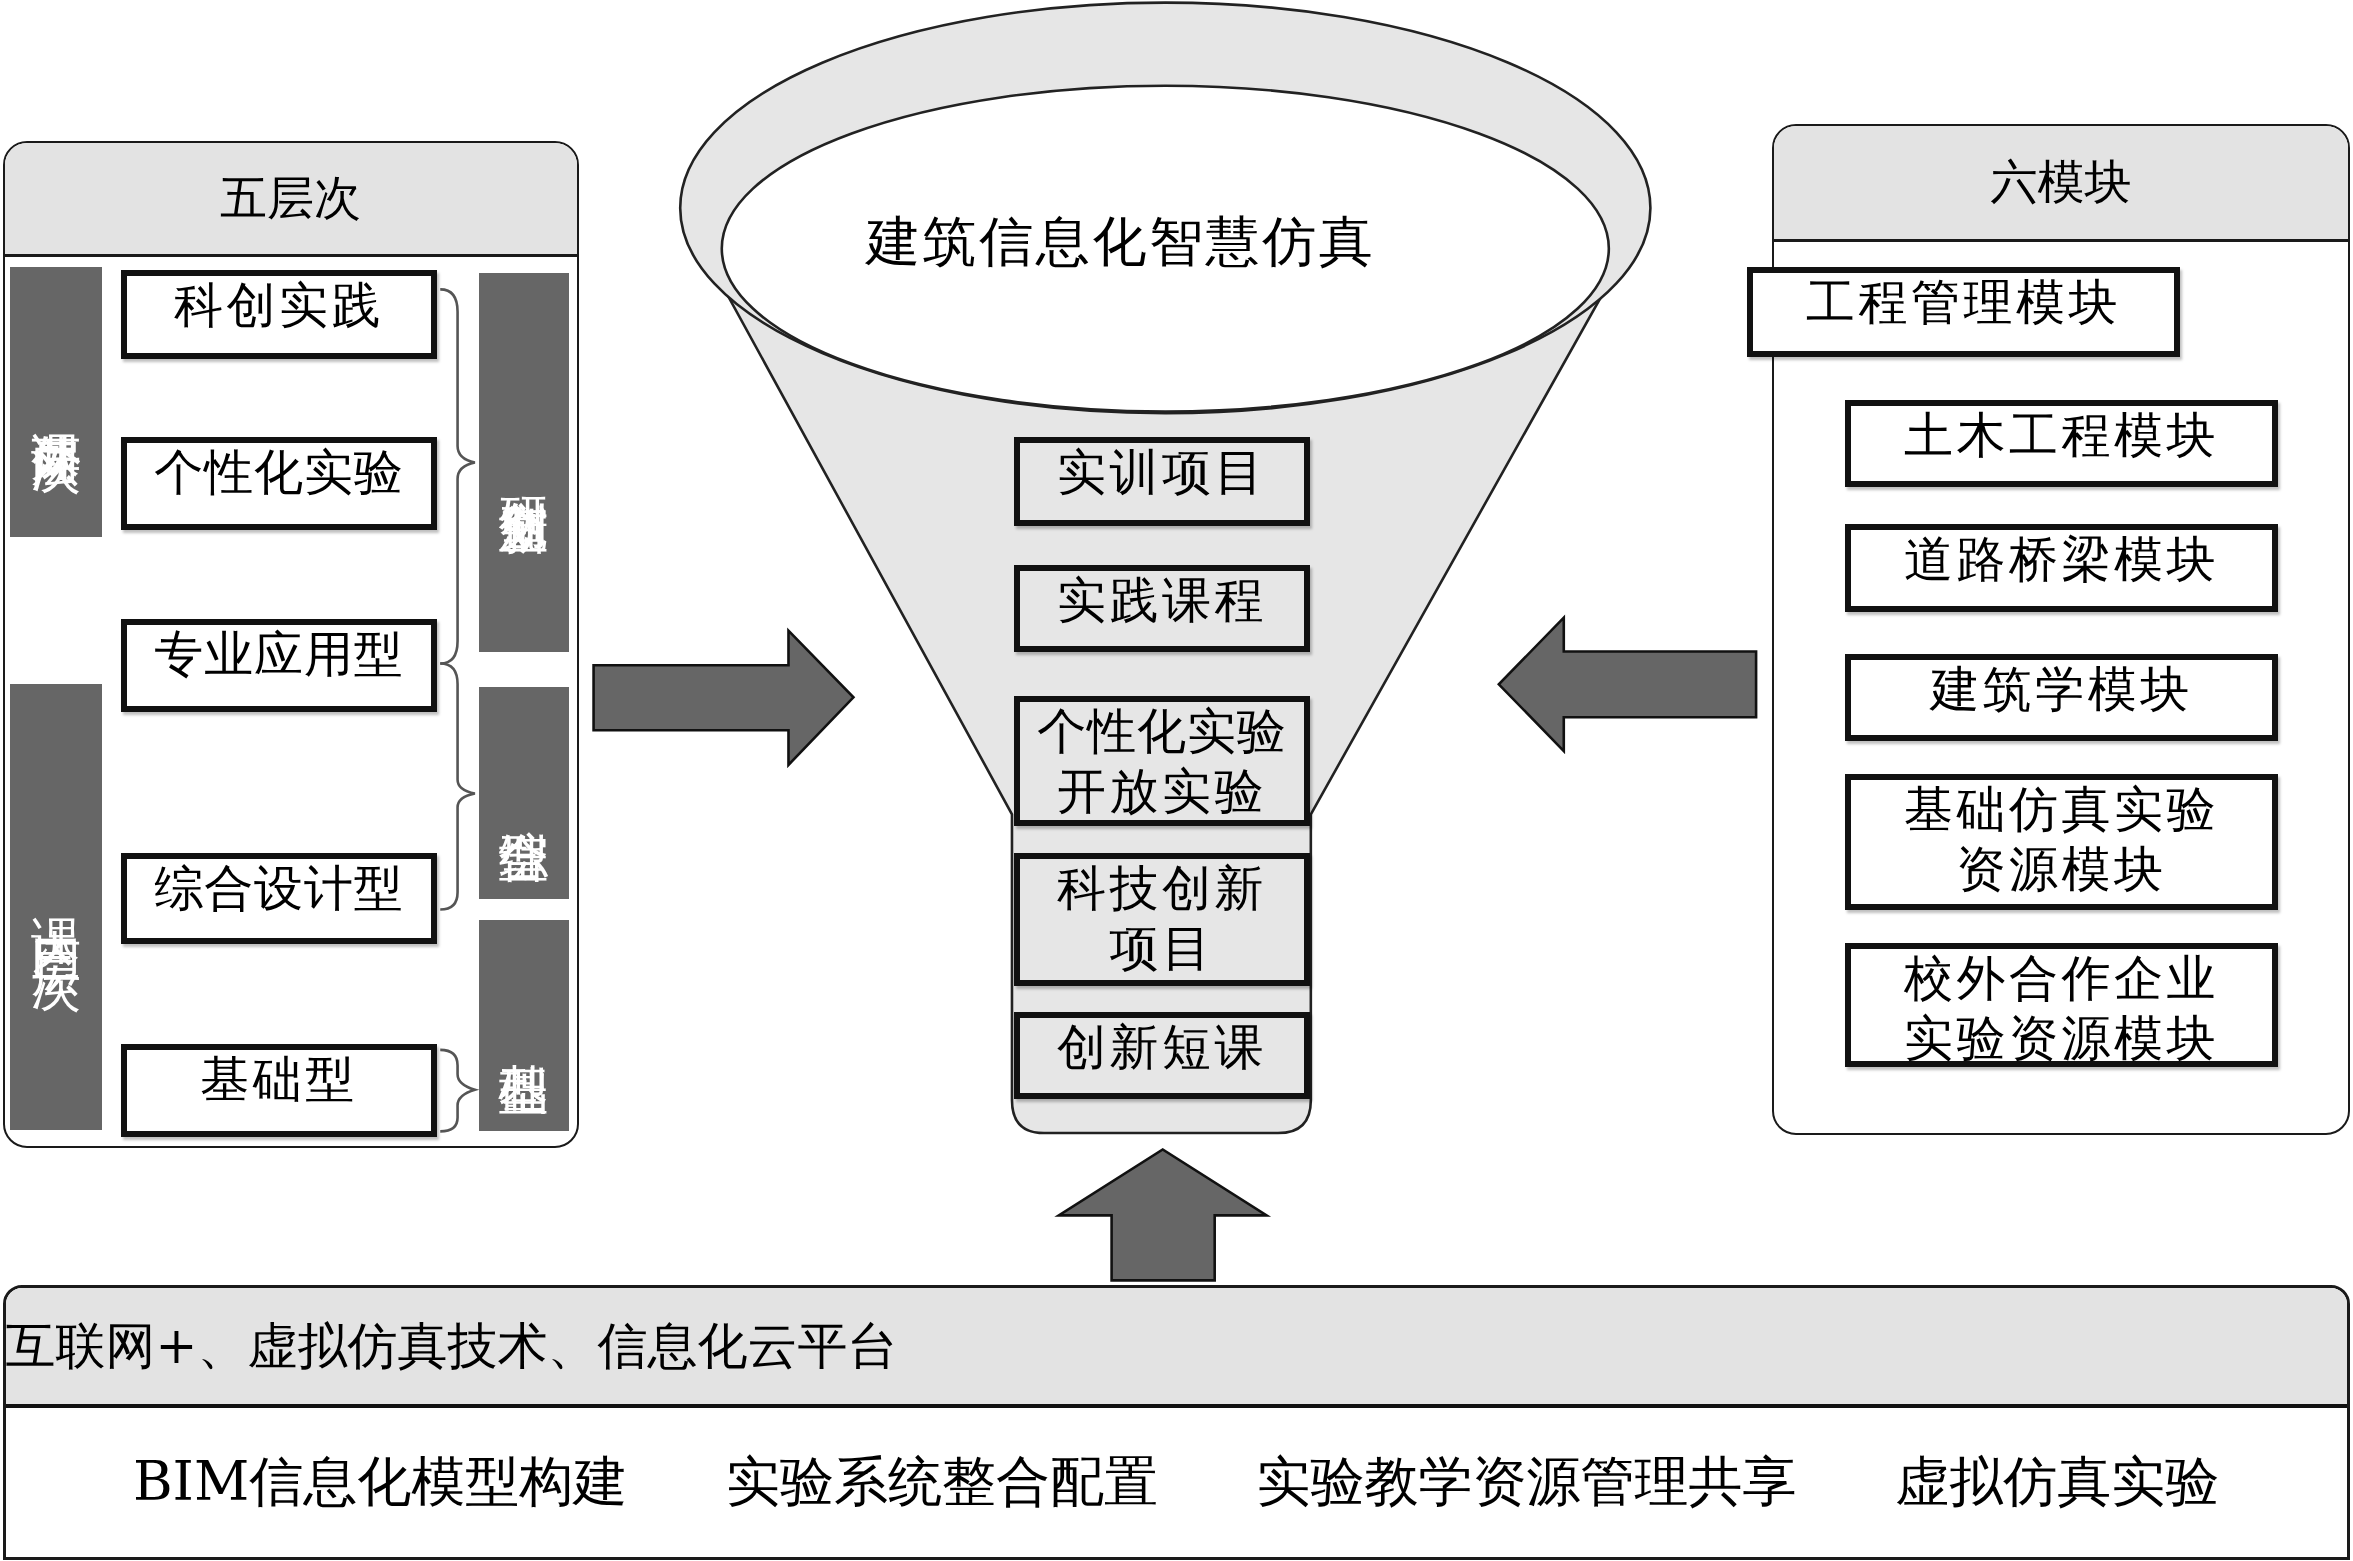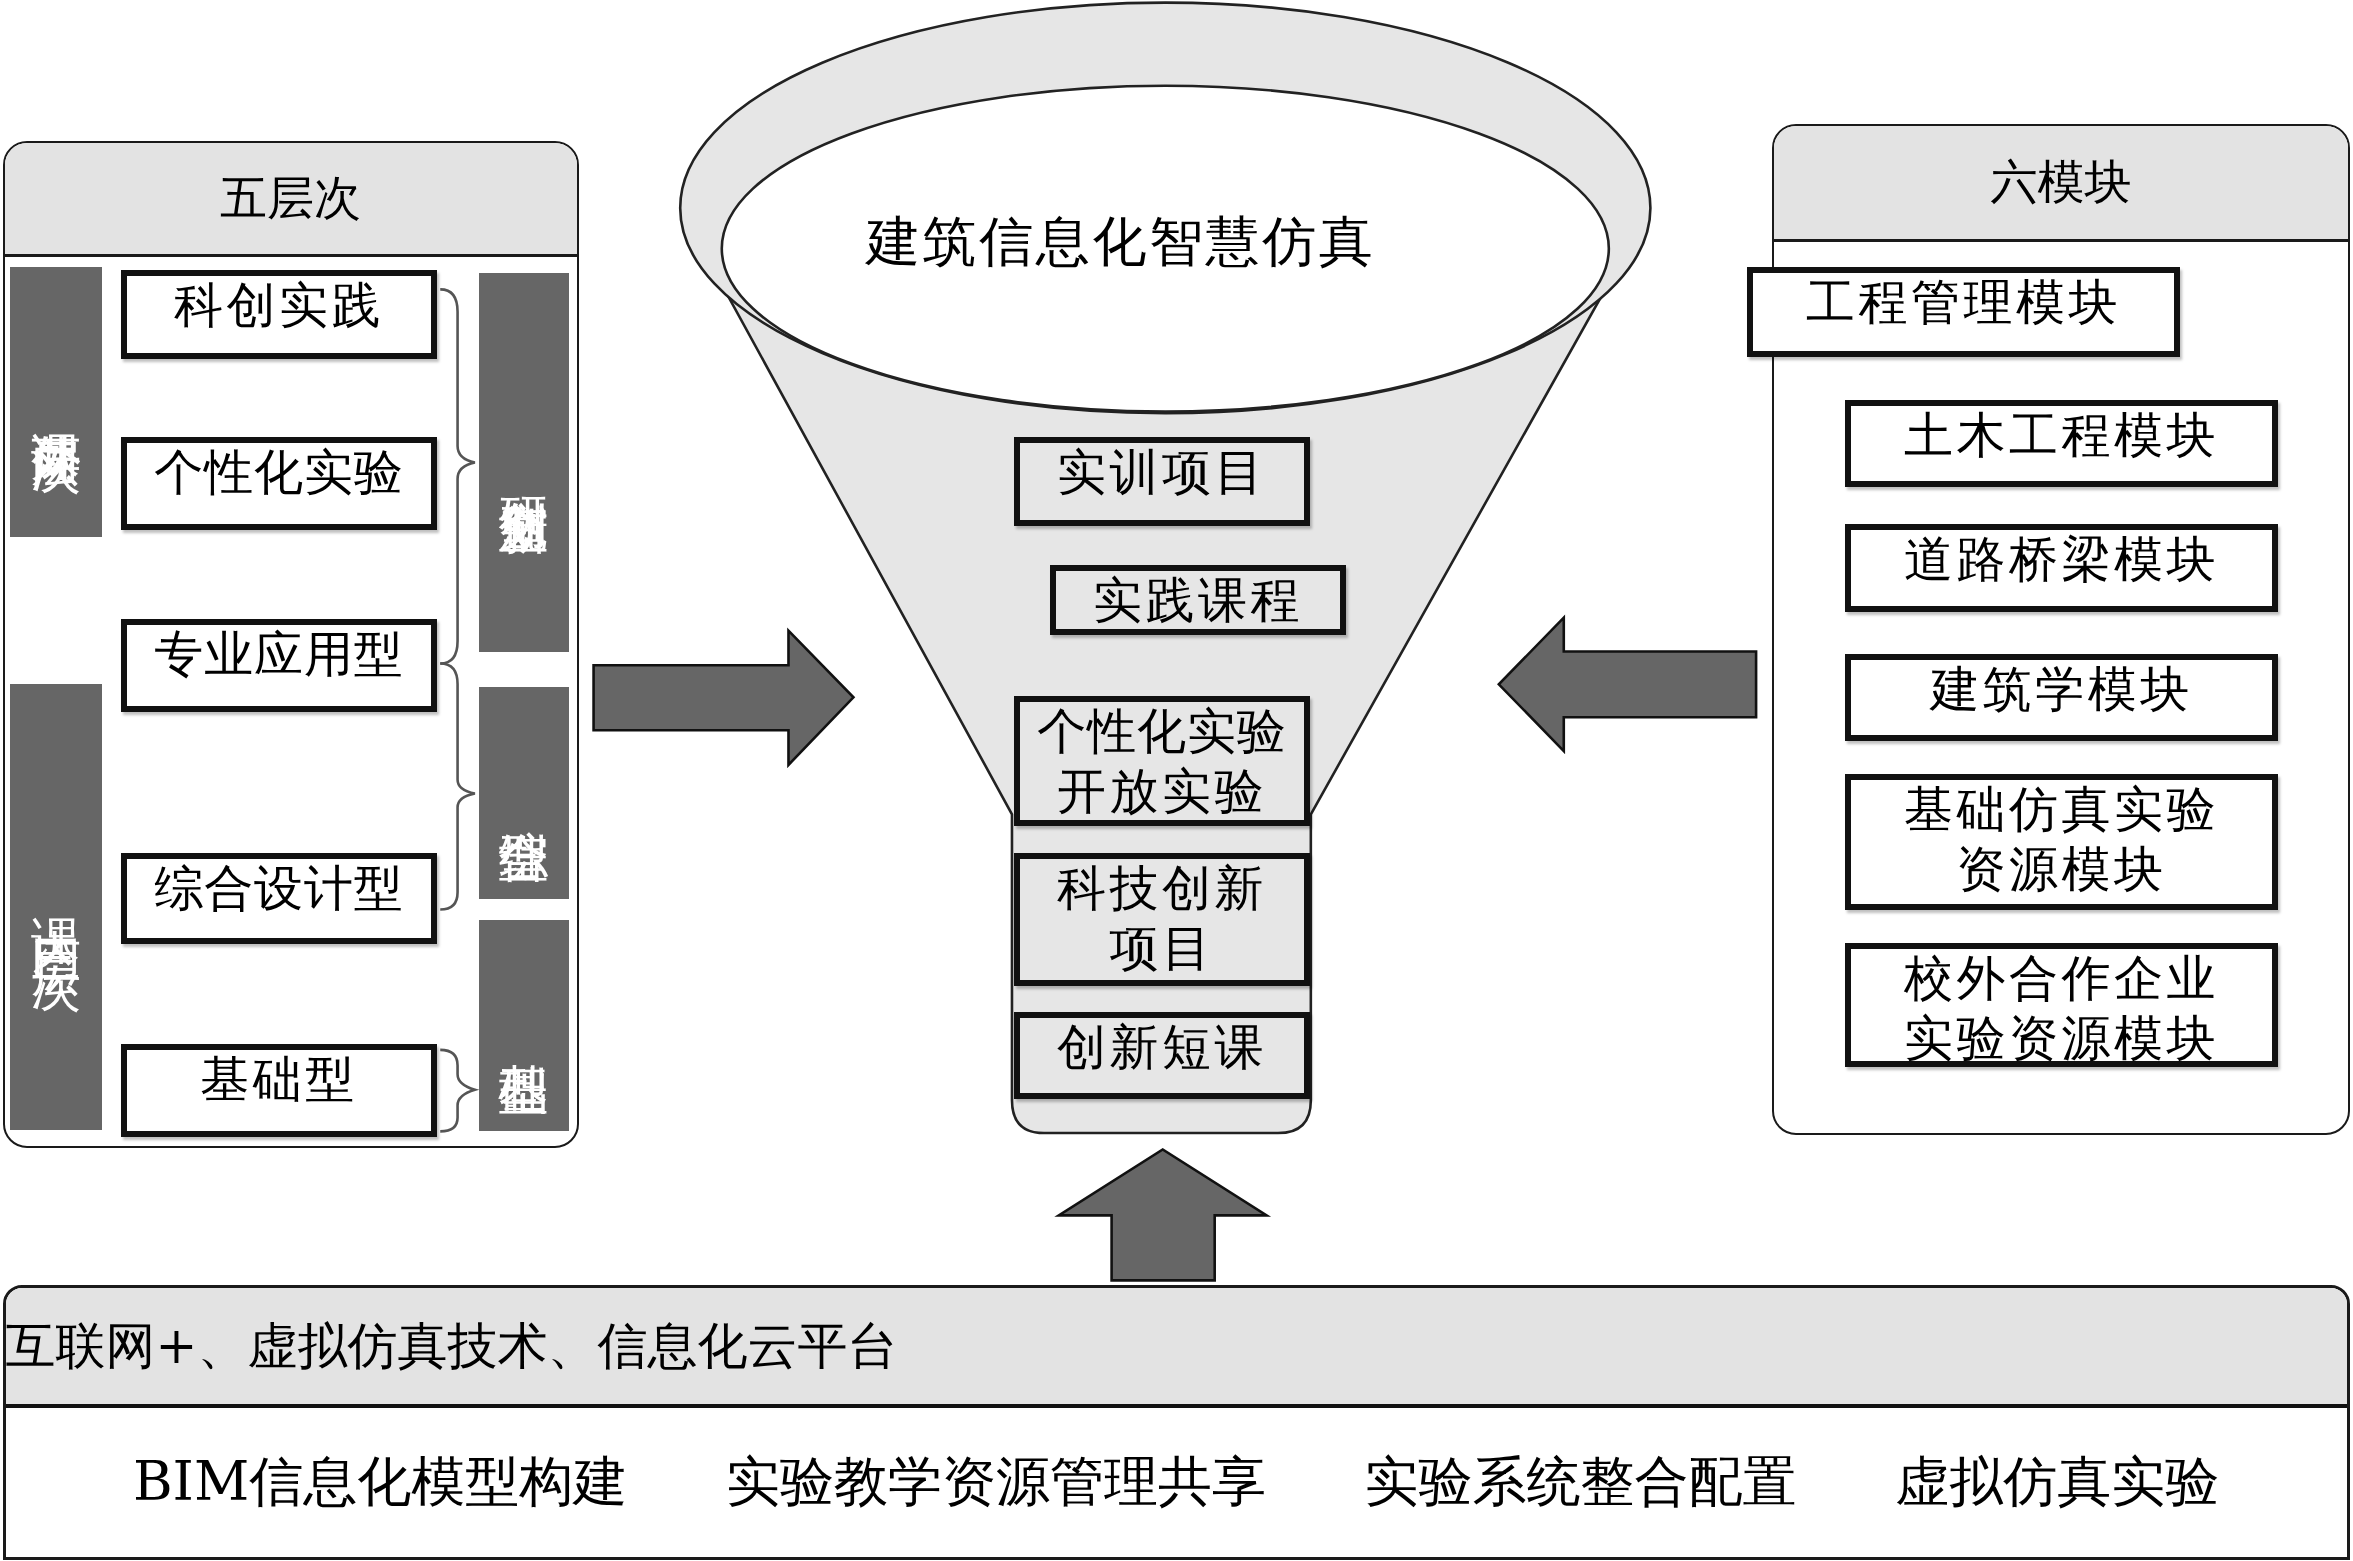--- a/index.html
+++ b/index.html
@@ -48,21 +48,21 @@
 
 <div class="abs" style="left:866px; top:160px; width:598px; height:165px; display:flex; flex-direction:column; align-items:flex-start; justify-content:center; font-size:54px; line-height:1.3; letter-spacing:2.6px;">
   <div>建筑信息化智慧仿真</div>
 </div>
 
 <div class="abs box gray" style="left:1014px; top:437px; width:296px; height:89px;">
   <div>
       <div>实训项目</div>
     </div>
 </div>
-<div class="abs box gray" style="left:1014px; top:565px; width:296px; height:70px;margin-left:36px;">
+<div class="abs box gray" style="left:1014px; top:565px; width:296px; height:87px;">
   <div>
       <div>实践课程</div>
     </div>
 </div>
 <div class="abs box gray" style="left:1014px; top:696px; width:296px; height:130px;">
   <div>
     <div style="letter-spacing:0.9px;">个性化实验</div>
     <div>开放实验</div>
   </div>
 </div>
@@ -147,18 +147,18 @@
     <div>实验资源模块</div>
   </div>
 </div>
 
 <div class="abs panel" style="left:2.6px; top:1285px; width:2347px; height:275px; border-radius:19px 19px 0 0; border-width:3.5px;">
   <div class="plat-head">
     <span>互联网+、虚拟仿真技术、信息化云平台</span>
   </div>
   <div class="plat-items">
     <span>BIM信息化模型构建</span>
+    <span>实验系统整合配置</span>
     <span>实验教学资源管理共享</span>
-    <span>实验系统整合配置</span>
     <span>虚拟仿真实验</span>
   </div>
 </div>
 
 
 </body></html>

